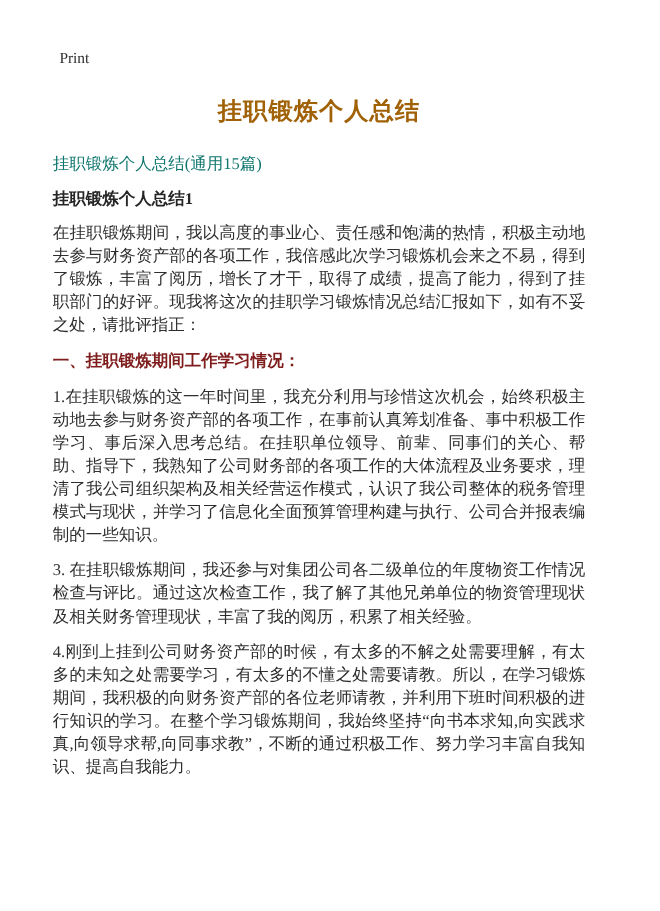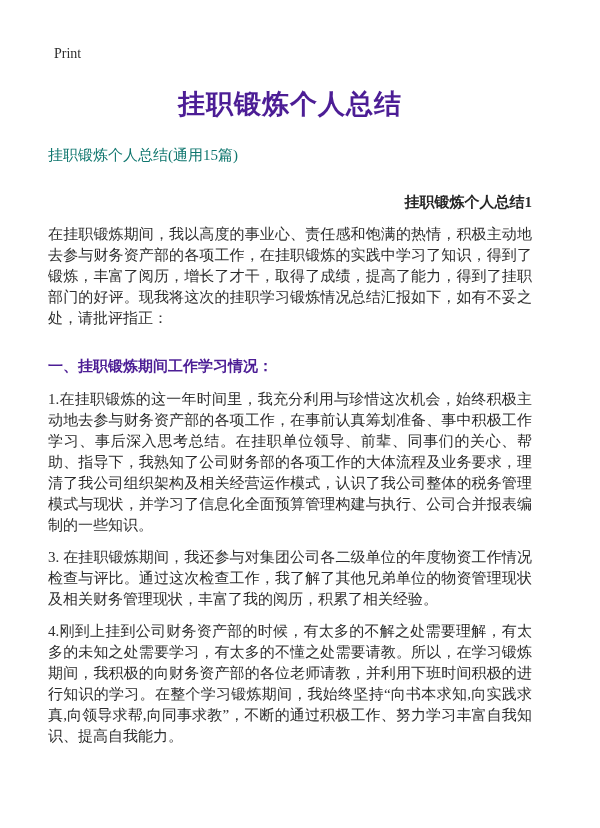--- a/index.html
+++ b/index.html
@@ -21,70 +21,69 @@
     }
     .print-link {
       font-family: "Liberation Serif", "DejaVu Serif", serif;
       font-size: 14px;
       color: #2e2e2e;
       margin: 0 0 14px 6px;
       display: inline-block;
       cursor: pointer;
     }
     .doc-title {
-      font-size: 27px;
+      font-size: 22px;
       font-weight: bold;
       text-align: center;
-      color: #4c1d95;
+      color: #a16207;
       margin: 10px 0 24px 0;
       letter-spacing: 1px;
     }
     .doc-subtitle {
       font-size: 15px;
       margin: 0 0 12px 0;
       color: #0f766e;
     }
     p.body-para {
       font-size: 15px;
       line-height: 21px;
       margin: 0 0 11px 0;
       text-align: justify;
       color: #2e2e2e;
       word-break: break-all;
     }
     h2.section-heading {
       font-size: 15px;
       font-weight: bold;
-      margin: 28px 0 12px 0;
+      margin: 12px 0 12px 0;
       color: #262626;
-      text-align: right;
     }
     h3.sub-heading {
       font-size: 15px;
       font-weight: bold;
-      margin: 28px 0 13px 0;
-      color: #4c1d95;
+      margin: 12px 0 13px 0;
+      color: #7f1d1d;
     }
   </style>
 </head>
 <body>
 
 <div class="page">
 
   <span class="print-link">Print</span>
 
   <h1 class="doc-title">挂职锻炼个人总结</h1>
 
   <div class="doc-subtitle">挂职锻炼个人总结(通用15篇)</div>
 
 
   <h2 class="section-heading">挂职锻炼个人总结1</h2>
 
 
-  <p class="body-para">在挂职锻炼期间，我以高度的事业心、责任感和饱满的热情，积极主动地去参与财务资产部的各项工作，在挂职锻炼的实践中学习了知识，得到了锻炼，丰富了阅历，增长了才干，取得了成绩，提高了能力，得到了挂职部门的好评。现我将这次的挂职学习锻炼情况总结汇报如下，如有不妥之处，请批评指正：</p>
+  <p class="body-para">在挂职锻炼期间，我以高度的事业心、责任感和饱满的热情，积极主动地去参与财务资产部的各项工作，我倍感此次学习锻炼机会来之不易，得到了锻炼，丰富了阅历，增长了才干，取得了成绩，提高了能力，得到了挂职部门的好评。现我将这次的挂职学习锻炼情况总结汇报如下，如有不妥之处，请批评指正：</p>
 
   <h3 class="sub-heading">一、挂职锻炼期间工作学习情况：</h3>
 
   <p class="body-para">1.在挂职锻炼的这一年时间里，我充分利用与珍惜这次机会，始终积极主动地去参与财务资产部的各项工作，在事前认真筹划准备、事中积极工作学习、事后深入思考总结。在挂职单位领导、前辈、同事们的关心、帮助、指导下，我熟知了公司财务部的各项工作的大体流程及业务要求，理清了我公司组织架构及相关经营运作模式，认识了我公司整体的税务管理模式与现状，并学习了信息化全面预算管理构建与执行、公司合并报表编制的一些知识。</p>
 
   <p class="body-para">3. 在挂职锻炼期间，我还参与对集团公司各二级单位的年度物资工作情况检查与评比。通过这次检查工作，我了解了其他兄弟单位的物资管理现状及相关财务管理现状，丰富了我的阅历，积累了相关经验。</p>
 
   <p class="body-para">4.刚到上挂到公司财务资产部的时候，有太多的不解之处需要理解，有太多的未知之处需要学习，有太多的不懂之处需要请教。所以，在学习锻炼期间，我积极的向财务资产部的各位老师请教，并利用下班时间积极的进行知识的学习。在整个学习锻炼期间，我始终坚持“向书本求知,向实践求真,向领导求帮,向同事求教”，不断的通过积极工作、努力学习丰富自我知识、提高自我能力。</p>
 
 </div>

